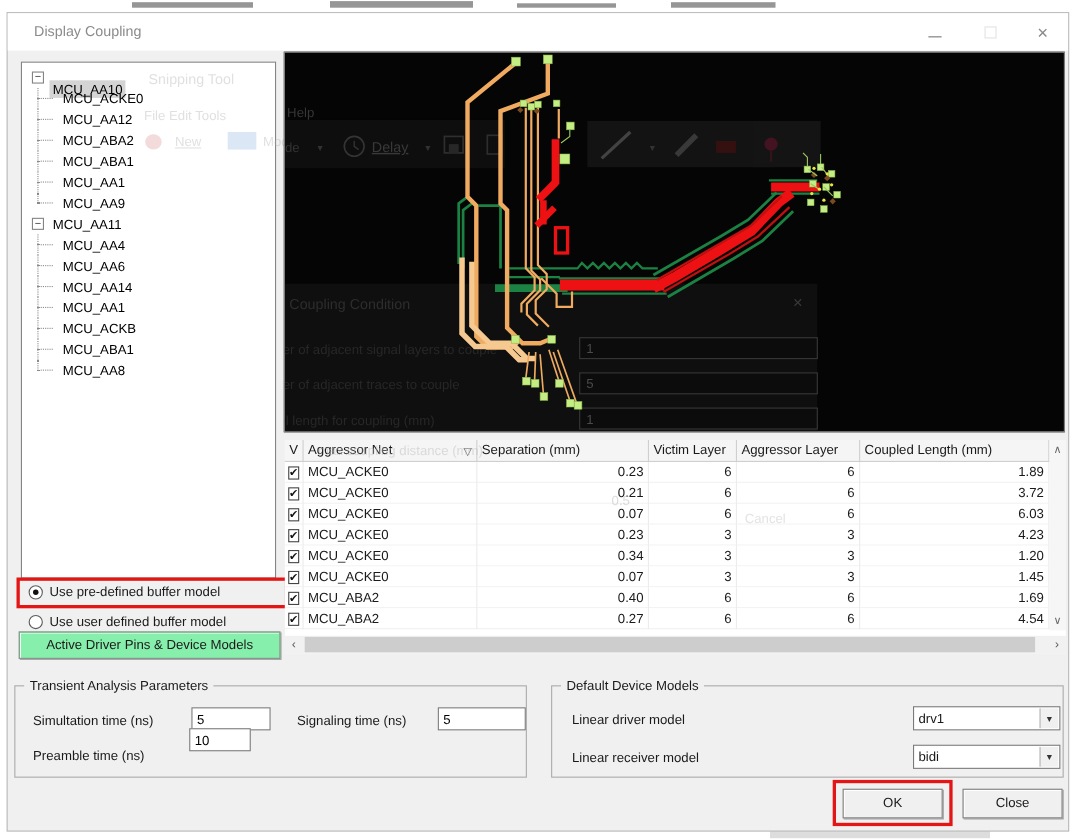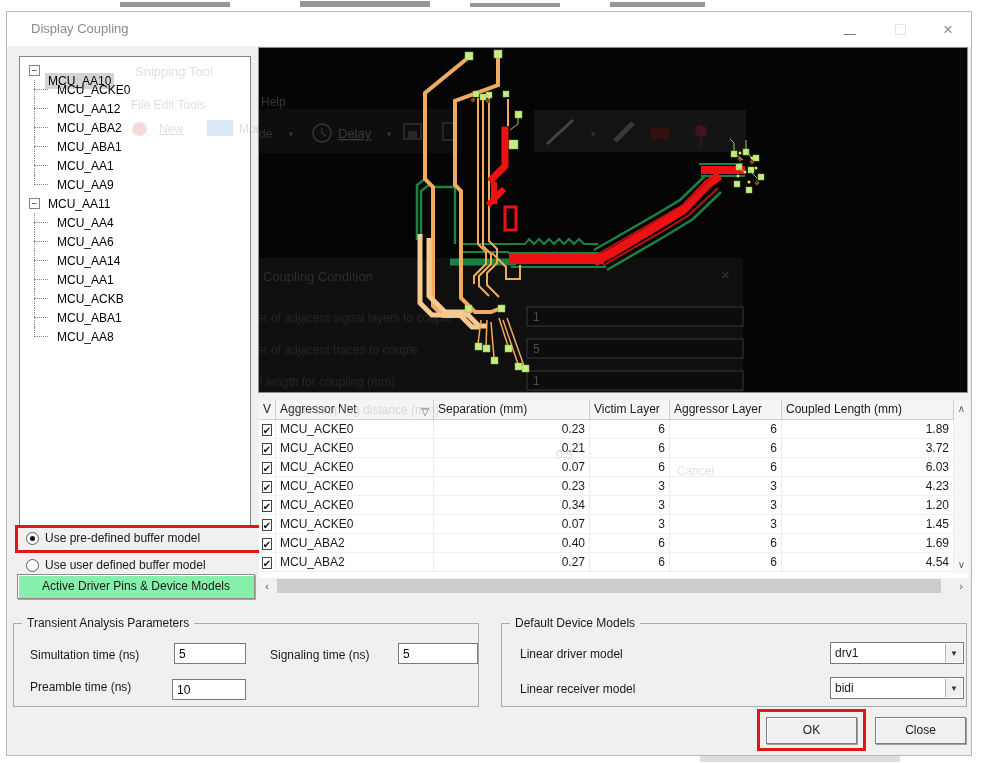--- a/index.html
+++ b/index.html
@@ -442,21 +442,21 @@
     <div class="abs" style="left:418px;top:64px;color:rgba(200,200,200,.5);pointer-events:none;">Cancel</div>
   </div>
 
   <div id="gb-transient" class="groupbox">
     <span class="gb-label">Transient Analysis Parameters</span>
     <span class="fld-label" style="left:16px;top:24px;">Simultation time (ns)</span>
     <input class="txt" style="left: 160px; top: 19px; width: 72px;" value="5">
     <span class="fld-label" style="left:256px;top:24px;">Signaling time (ns)</span>
     <input class="txt" style="left: 384px; top: 19px; width: 80px;" value="5">
     <span class="fld-label" style="left:16px;top:56px;">Preamble time (ns)</span>
-    <input class="txt" style="left: 158px; top: 55px; width: 74px;" value="10">
+    <input class="txt" style="left: 158px; top: 38px; width: 56px;" value="10">
   </div>
 
   <div id="gb-device" class="groupbox">
     <span class="gb-label">Default Device Models</span>
     <span class="fld-label" style="left:18px;top:23px;">Linear driver model</span>
     <div class="combo" style="left:328px;top:18px;">
       <span class="val">drv1</span>
       <span class="drop">▼</span>
     </div>
     <span class="fld-label" style="left:18px;top:58px;">Linear receiver model</span>

